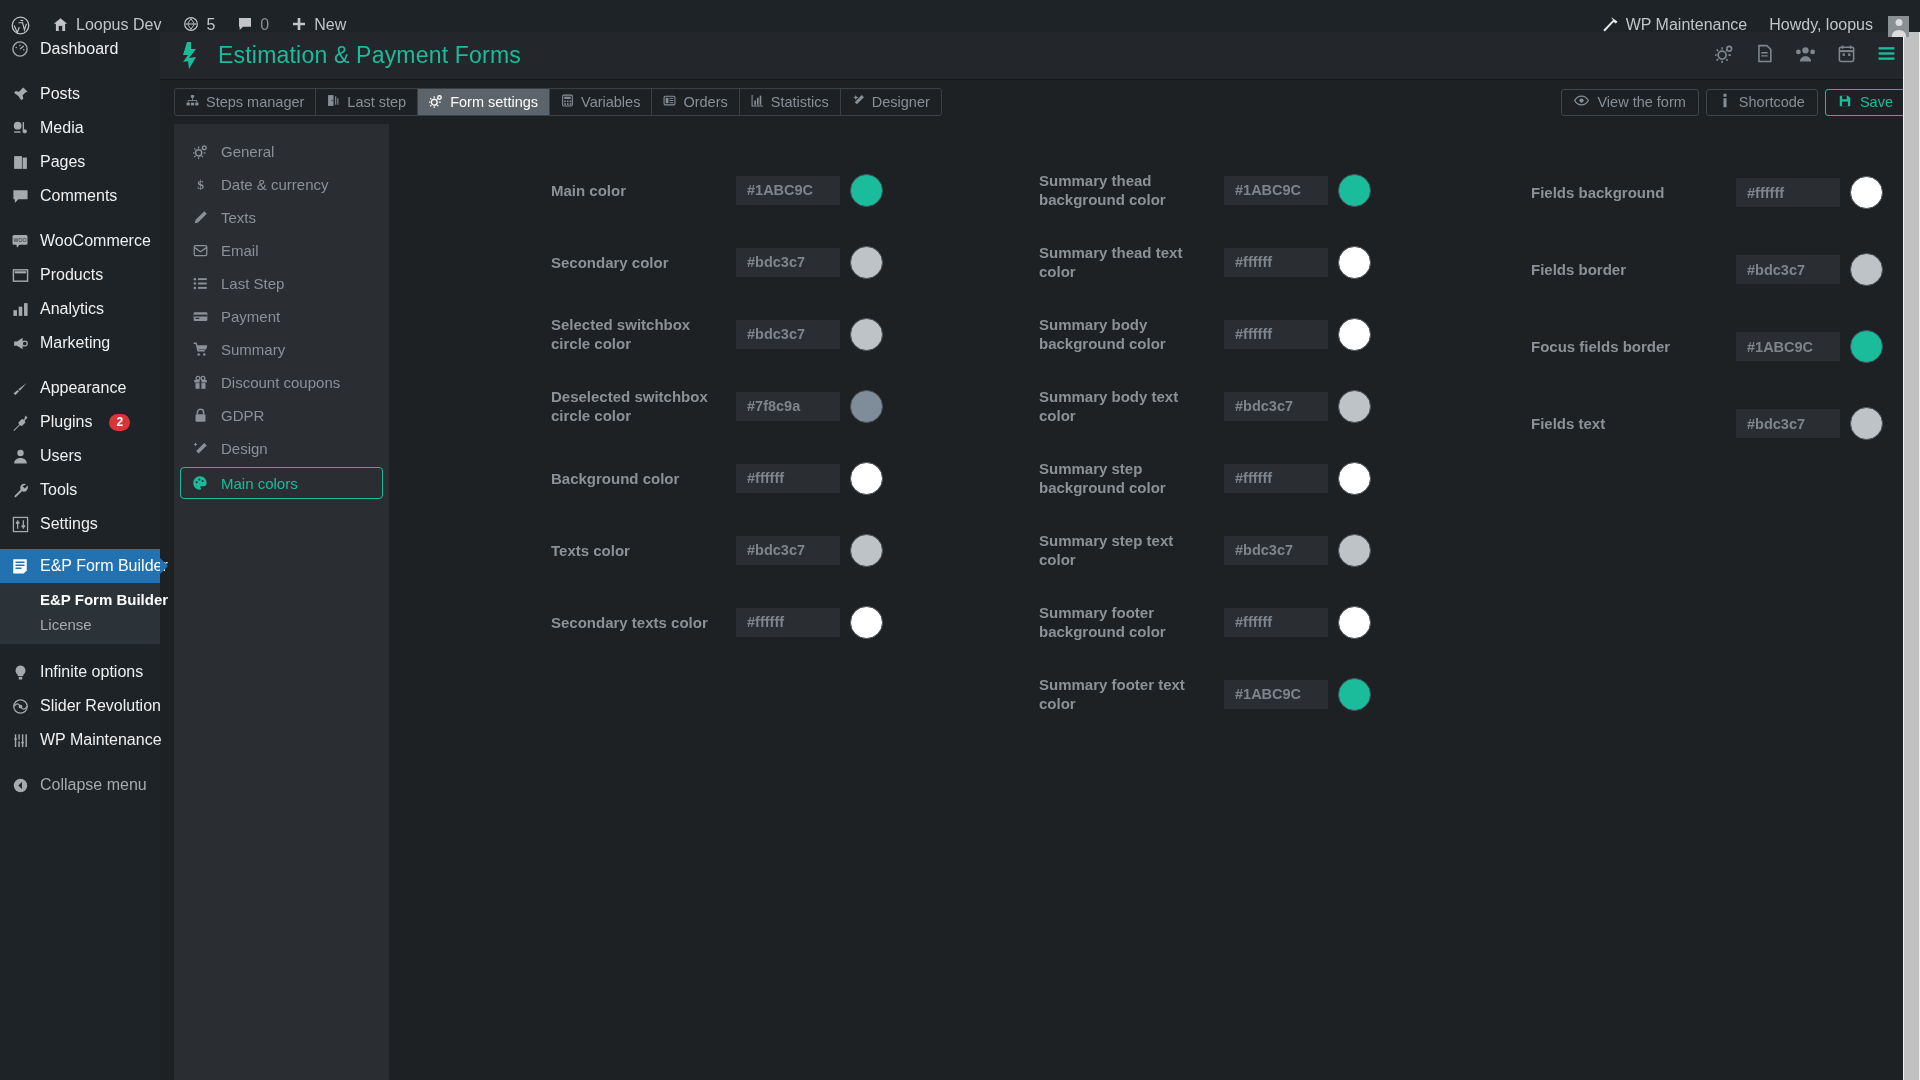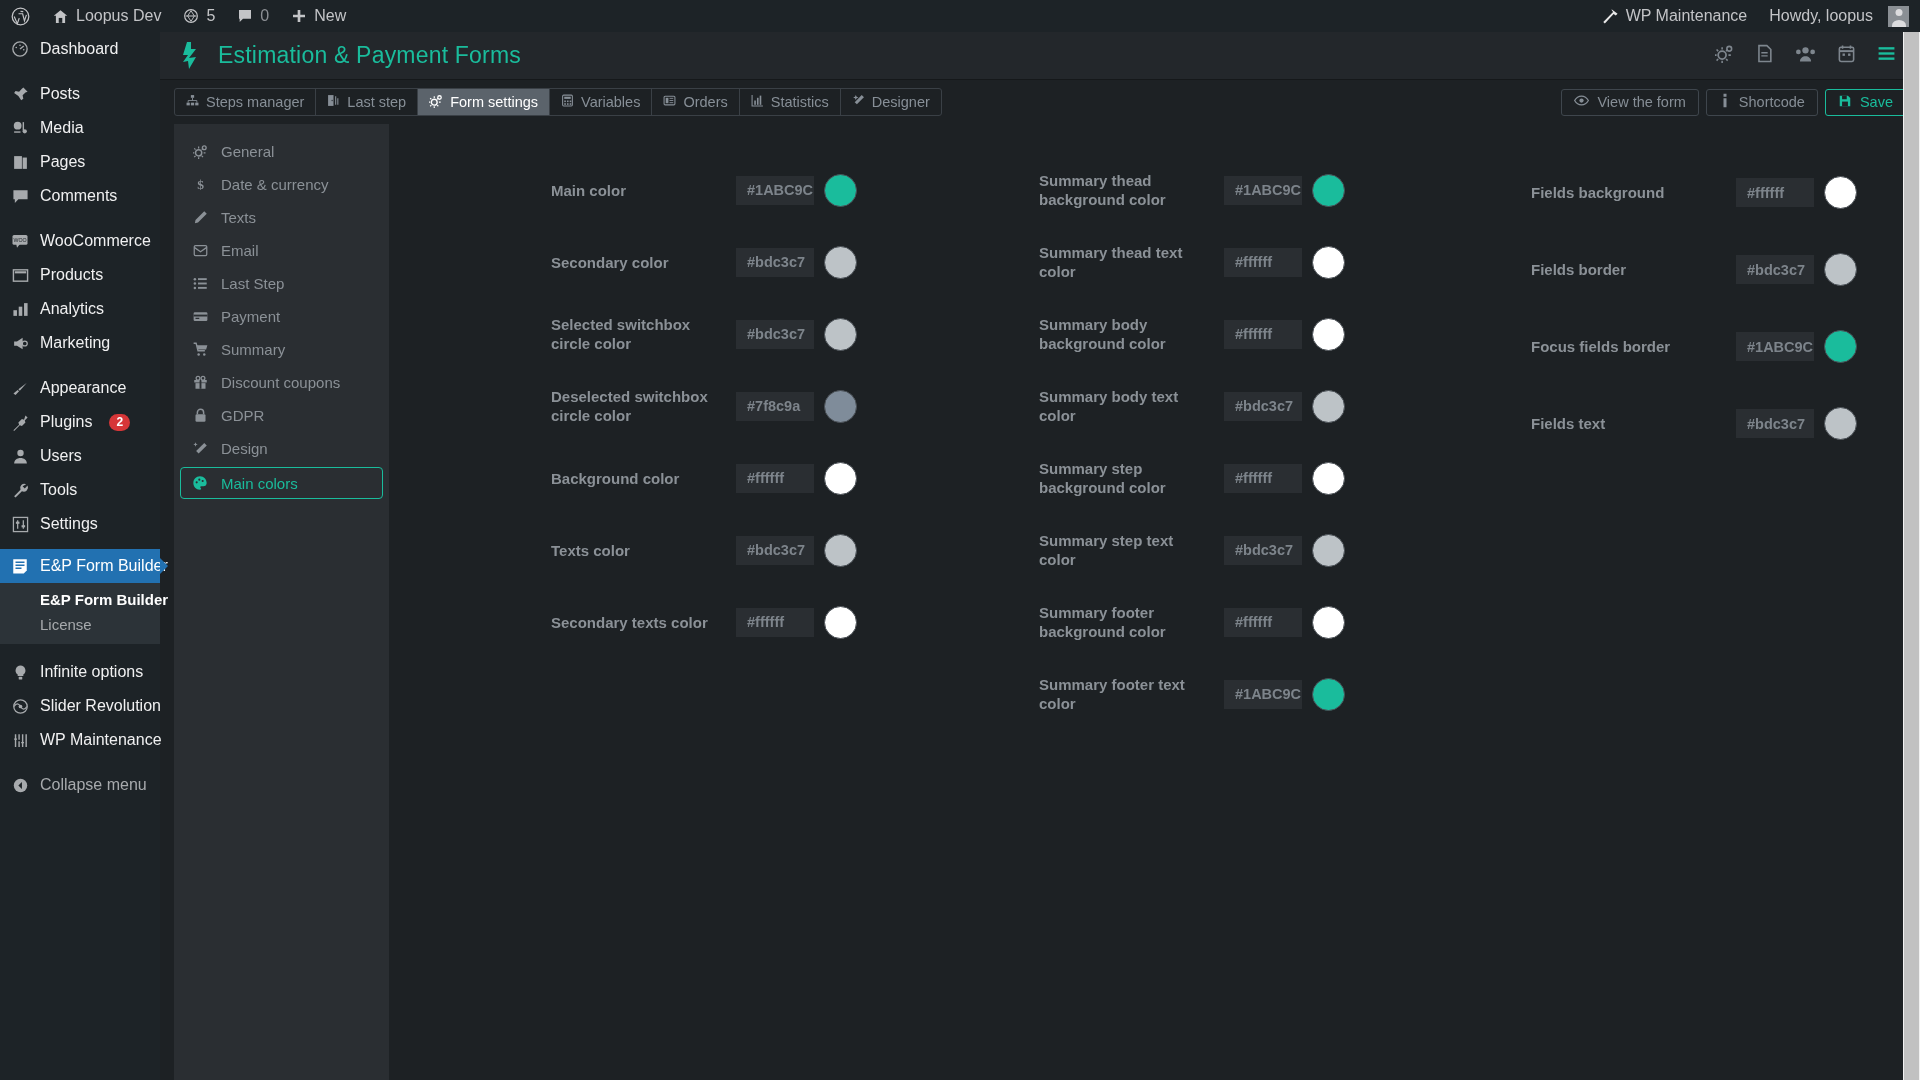--- a/index.html
+++ b/index.html
@@ -13,22 +13,22 @@
   
   #wp-adminbar {
     position: absolute; top: 0; left: 0;
     width: 1920px; height: 32px;
     background: #1d2327;
     display: flex; align-items: center;
     color: #c3c4c7; font-size: 16px;
     z-index: 50;
   }
   .ab-item {
-    display: flex; align-items: center; gap: 7px;
-    height: 32px; padding: 0 11px;
+    display: flex; align-items: flex-start; gap: 7px;
+    height: 32px; padding: 16px 11px;
     color: #c3c4c7; font-size: 16px; white-space: nowrap;
   }
   .ab-item .ico { display: inline-flex; align-items: center; }
   #adminbar-right { margin-left: auto; display: flex; align-items: center; }
   .avatar-sq {
     width: 21px; height: 21px; background: #8a8f94;
     display: inline-block; margin-left: 8px; position: relative; overflow: hidden;
   }
   .avatar-sq::before {
     content: ""; position: absolute; left: 50%; top: 3px;
@@ -146,21 +146,21 @@
   #col2 { left: 650px; }
   #col3 { left: 1142px; }
   .crow {
     display: flex; align-items: center; height: 72px;
   }
   .crow .lbl {
     width: 185px; color: #8b9197; font-size: 15px; line-height: 19px;
     padding-right: 10px;
   }
   .crow .hexbox {
-    width: 78px; height: 29px; background: #2a2e32;
+    width: 104px; height: 29px; background: #2a2e32;
     color: #7d848b; font-size: 14.5px;
     display: flex; align-items: center; padding-left: 11px;
   }
   .crow .swatch {
     width: 33px; height: 33px; border-radius: 50%;
     margin-left: 10px; border: 1px solid #4a5056;
     flex: 0 0 33px;
   }
   
   #col3 .crow { height: 77px; }

